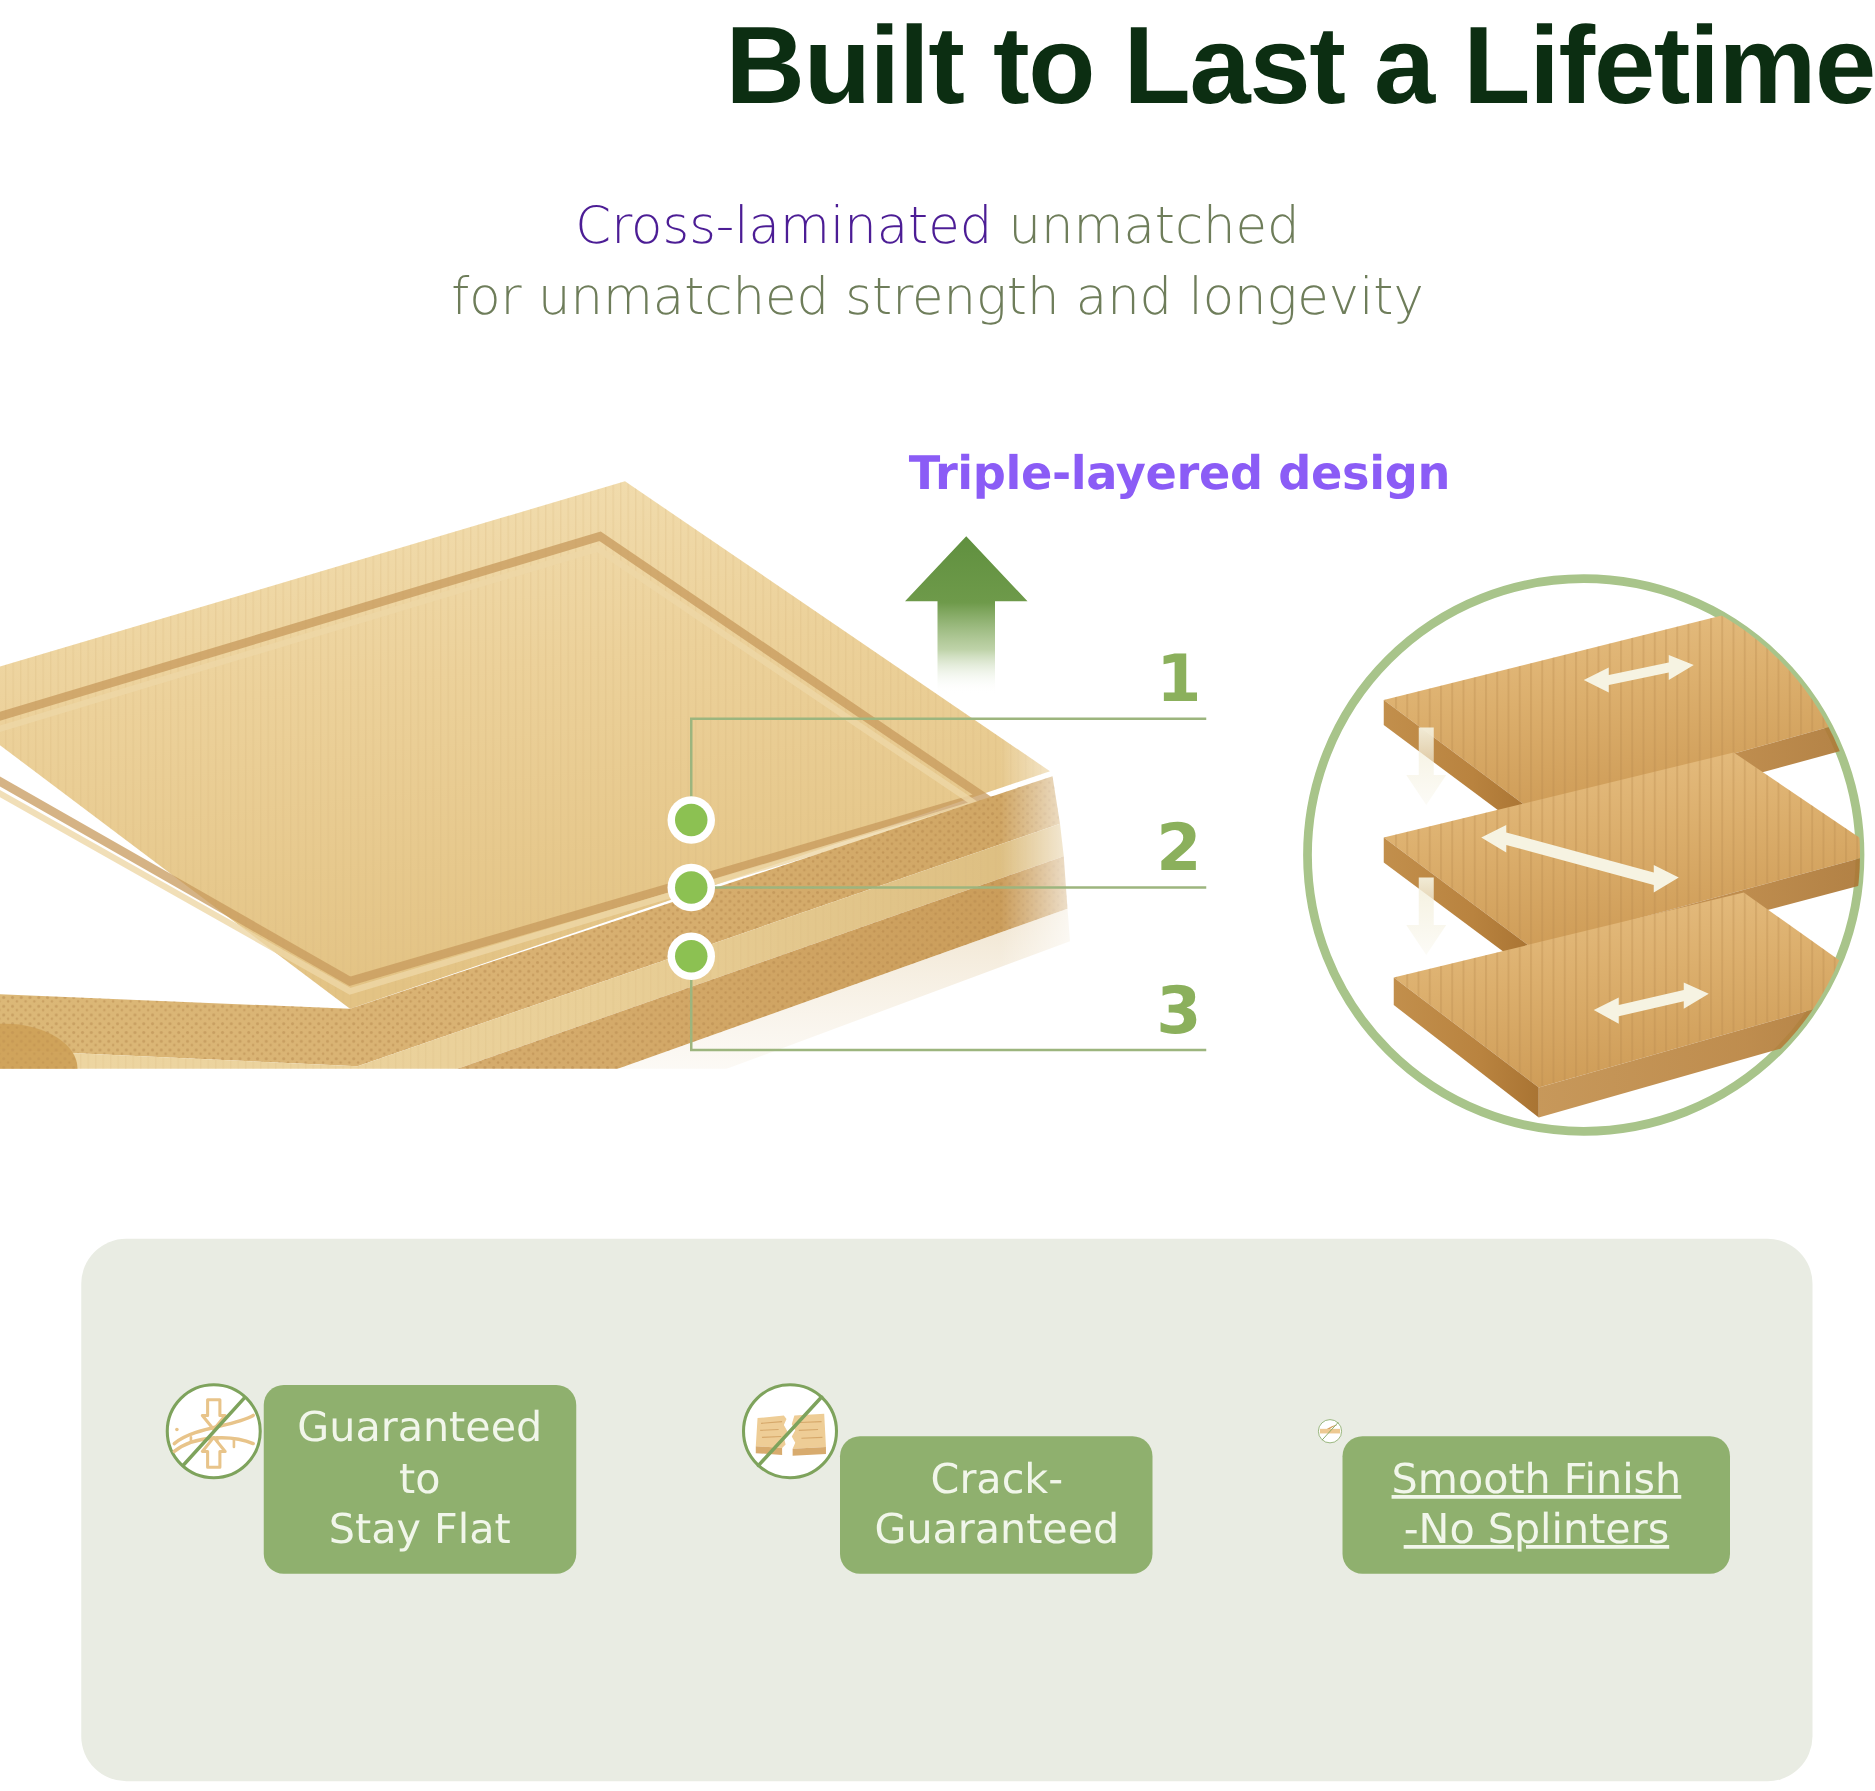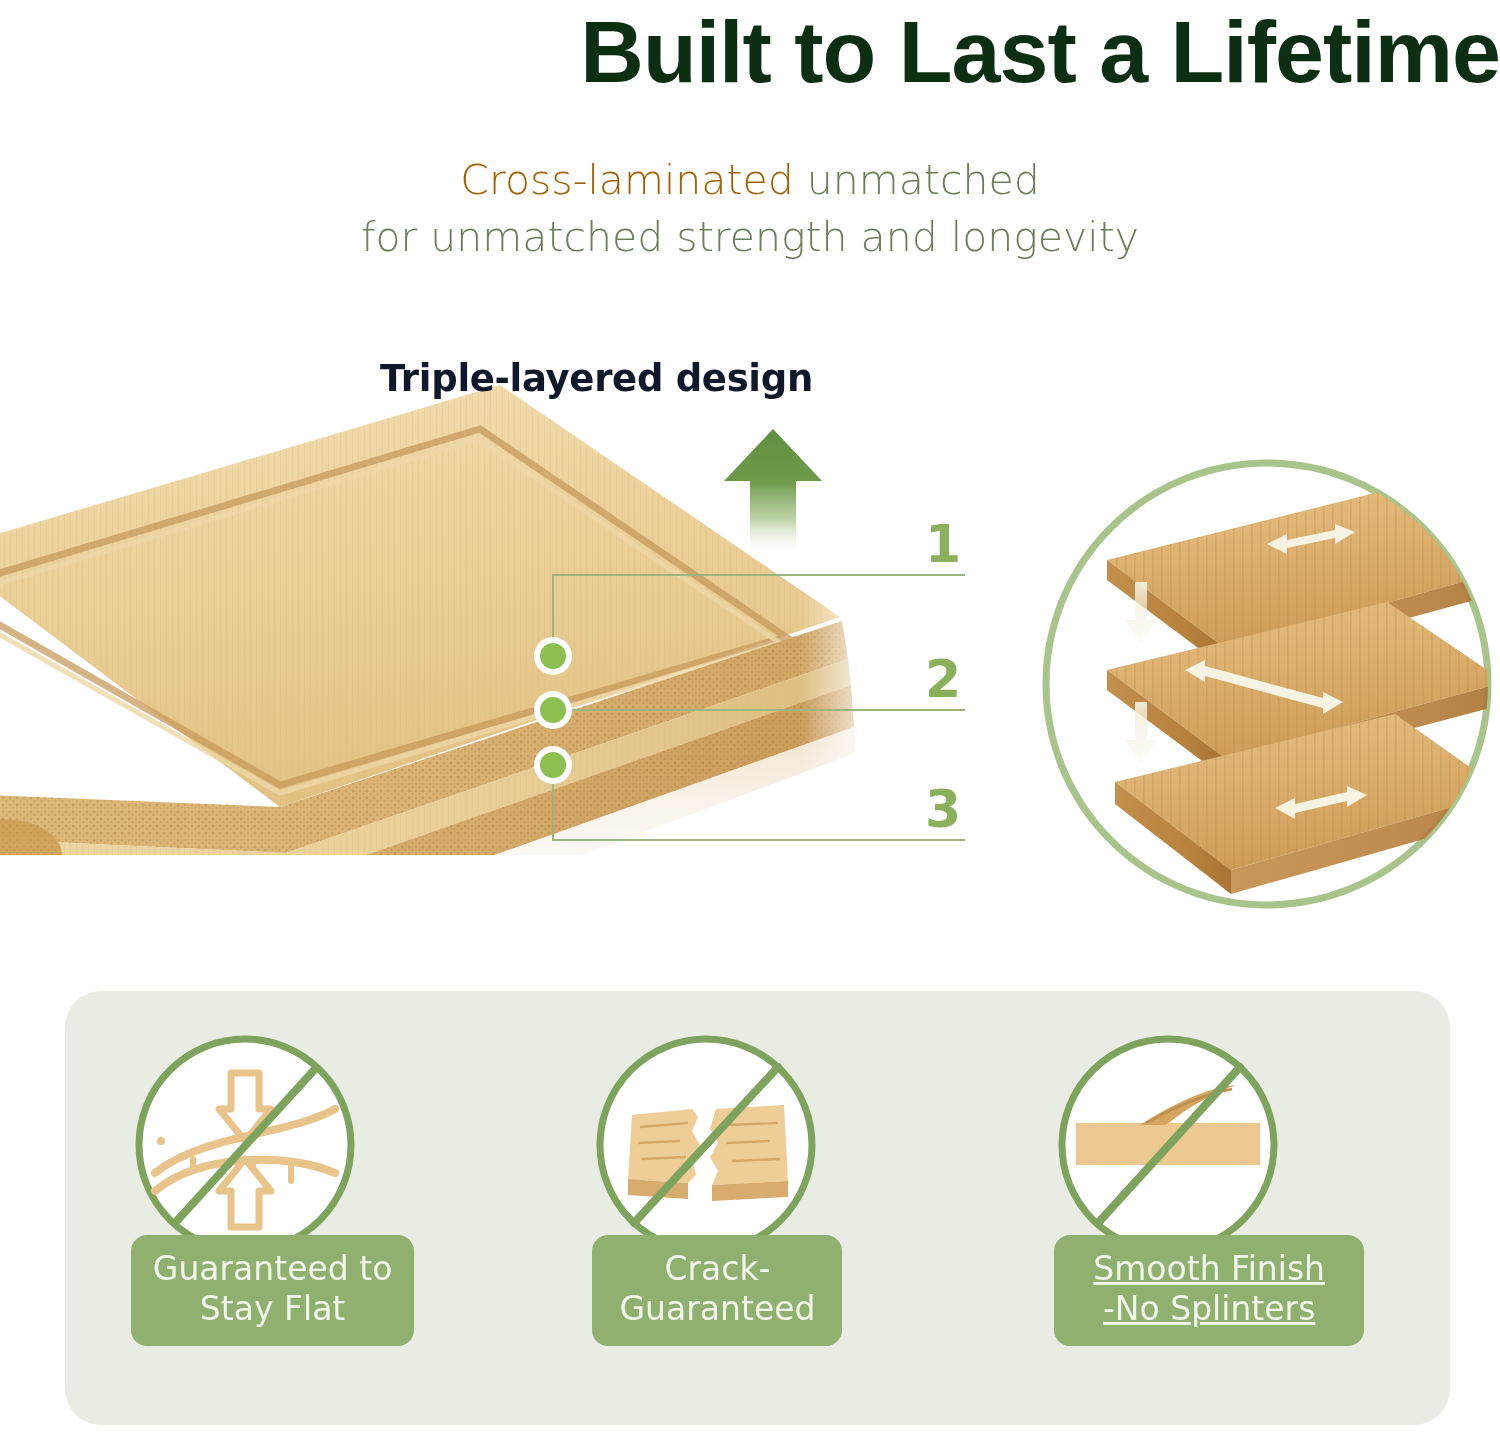--- a/index.html
+++ b/index.html
@@ -18,27 +18,27 @@
     font-size:88px;font-weight:700;letter-spacing:-1px;
     color:#0c2e12;line-height:1.05;
     font-family:"Liberation Sans",sans-serif;
   }
   .subtitle{
     position:absolute;left:0;top:152px;width:1500px;
     text-align:center;font-size:41px;line-height:1.38;
     color:#6e7d5a;font-weight:300;
     font-family:"DejaVu Sans",sans-serif;
   }
-  .subtitle .hl{color:#a16207;}
+  .subtitle .hl{color:#4c1d95;}
 
   
   .triple-label{
-    position:absolute;left:380px;top:357px;width:760px;
-    text-align:left;font-size:37px;font-weight:700;
-    color:#0f172a;letter-spacing:-0.3px;
+    position:absolute;left:400px;top:357px;width:760px;
+    text-align:right;font-size:37px;font-weight:700;
+    color:#8b5cf6;letter-spacing:-0.3px;
     font-family:"DejaVu Sans",sans-serif;
   }
   .up-arrow{position:absolute;left:718px;top:425px;width:110px;height:130px;}
 
   
   .board-photo{position:absolute;left:-20px;top:355px;width:900px;height:500px;}
 
   
   .callout-svg{position:absolute;left:500px;top:500px;width:500px;height:370px;}
   .cnum{
@@ -58,22 +58,22 @@
     position:absolute;left:65px;top:991px;
     width:1385px;height:434px;
     background:#e9ece3;border-radius:36px;
   }
   .badges{
     position:absolute;left:65px;top:991px;width:1385px;height:434px;
     display:flex;justify-content:space-around;align-items:flex-start;
     padding-top:40px;box-sizing:border-box;
   }
   .badge{
-    width:330px;display:flex;flex-direction:column;
-    align-items:flex-start;position:relative;
+    width:330px;display:flex;flex-direction:row;
+    align-items:flex-end;position:relative;
   }
   .badge-icon{width:228px;height:228px;display:block;}
   .badge-label{
     margin-top:-24px;
     background:#8fb06e;border-radius:16px;
     color:#f1f6ea;font-size:33px;line-height:1.22;
     text-align:center;padding:14px 22px 16px;
     font-family:"DejaVu Sans",sans-serif;
     font-weight:400;white-space:pre-line;
     min-width:250px;box-sizing:border-box;

